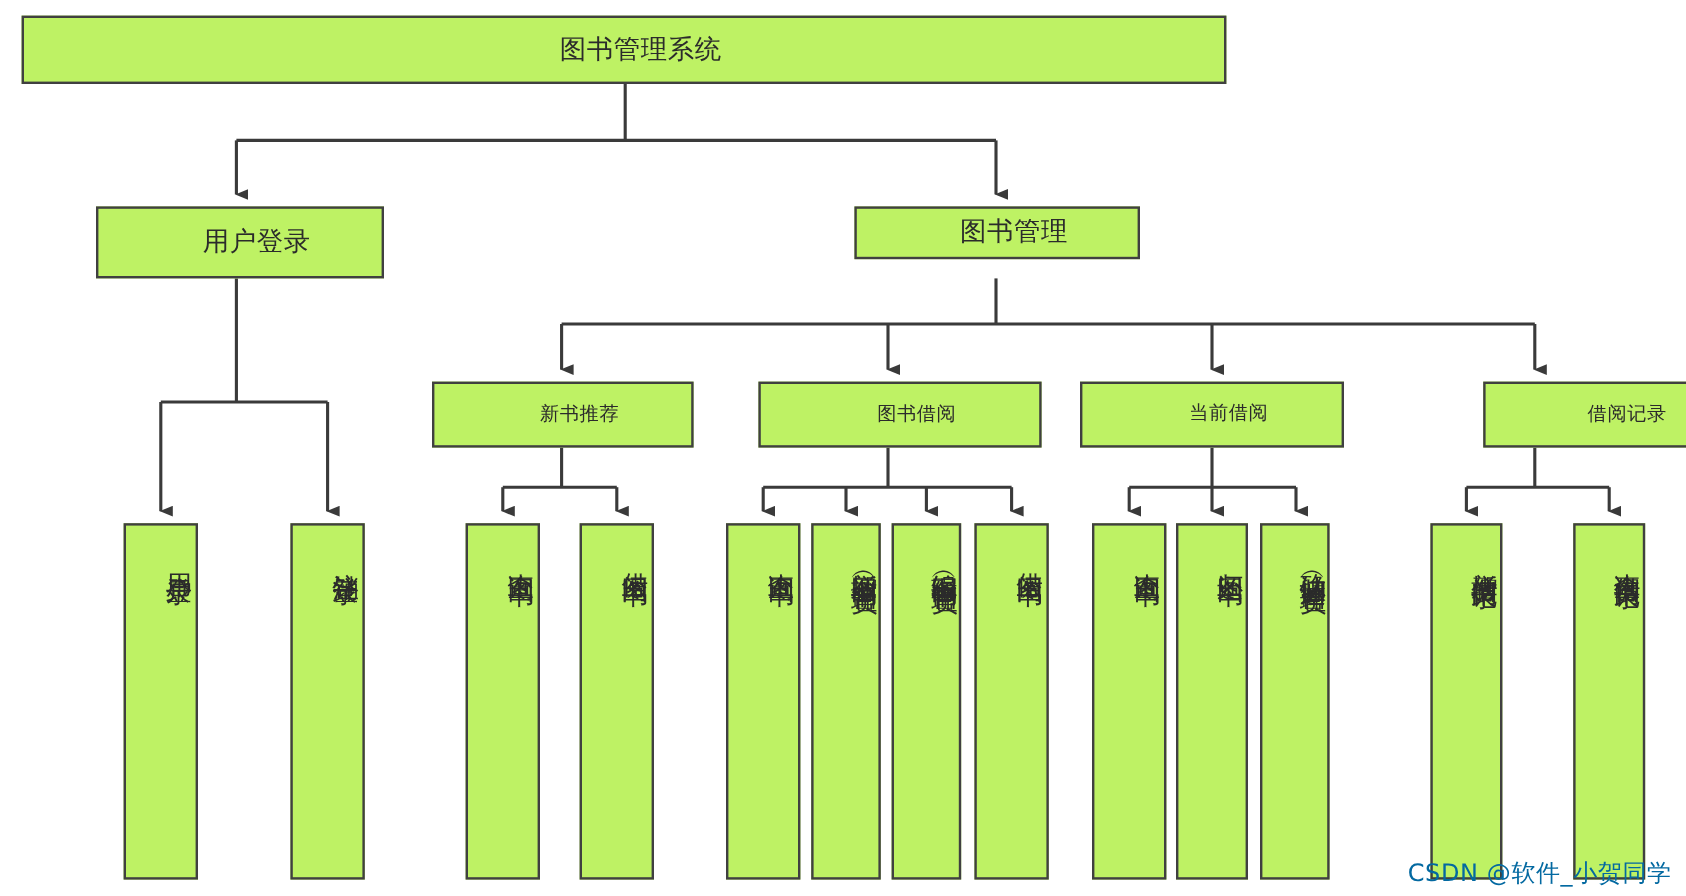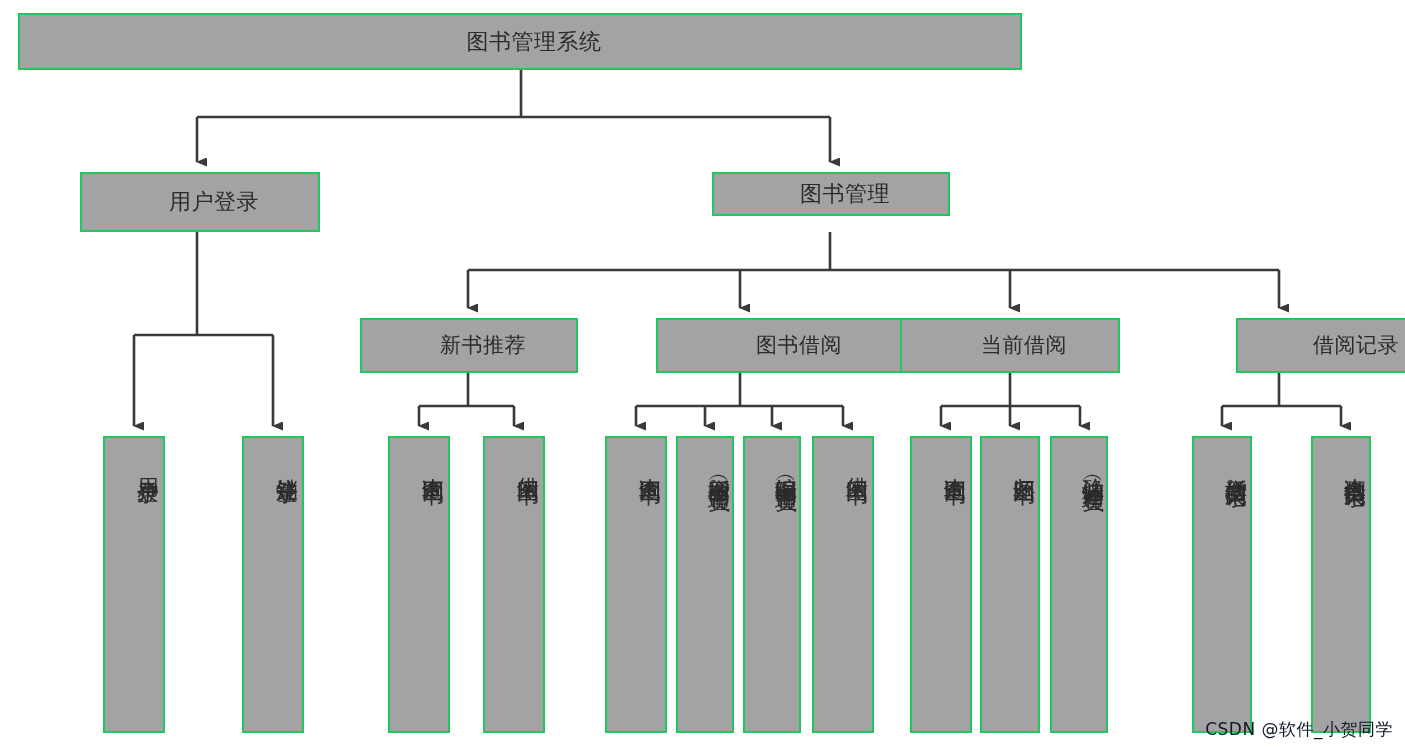--- a/index.html
+++ b/index.html
@@ -21,22 +21,22 @@
   #edges-layer {
     position: absolute;
     left: 0;
     top: 0;
     width: 1405px;
     height: 747px;
   }
   .node {
     position: absolute;
     box-sizing: border-box;
-    background: #a3a3a3;
-    border: 2px solid #22c55e;
+    background: #bef264;
+    border: 2px solid #404040;
     display: flex;
     align-items: center;
     justify-content: center;
     color: #2b2b2b;
     padding-left: 28px;
   }
   .node-label {
     font-size: 21px;
     line-height: 1.15;
     letter-spacing: 0.5px;
@@ -55,28 +55,28 @@
     line-height: 1.28;
     letter-spacing: 2px;
     white-space: normal;
     max-height: 100%;
   }
   .node.root .node-label,
   .node.level2 .node-label {
     font-size: 22px;
   }
   .node.level3 .node-label {
-    font-size: 21px;
+    font-size: 16px;
   }
   #watermark {
     position: absolute;
     right: 12px;
     bottom: 6px;
-    font-size: 17px;
-    color: #0f172a;
+    font-size: 20px;
+    color: #0369a1;
     letter-spacing: 0.5px;
     white-space: nowrap;
     pointer-events: none;
     text-align: right;
   }
 </style>
 </head>
 <body>
 
 <div id="diagram-root">
@@ -138,21 +138,21 @@
   <div class="node level2" style="left:80px; top:172px; width:240px; height:60px;">
     <span class="node-label">用户登录</span>
   </div>
   <div class="node level2" style="left:712px; top:172px; width:238px; height:44px;">
     <span class="node-label">图书管理</span>
   </div>
 
   <div class="node level3" style="left:360px; top:318px; width:218px; height:55px;">
     <span class="node-label">新书推荐</span>
   </div>
-  <div class="node level3" style="left:656px; top:318px; width:258px; height:55px;">
+  <div class="node level3" style="left:632px; top:318px; width:236px; height:55px;">
     <span class="node-label">图书借阅</span>
   </div>
   <div class="node level3" style="left:900px; top:318px; width:220px; height:55px;font-family:Liberation Serif, serif;">
     <span class="node-label">当前借阅</span>
   </div>
   <div class="node level3" style="left:1236px; top:318px; width:212px; height:55px;">
     <span class="node-label">借阅记录</span>
   </div>
 
   <div class="node vertical" style="left:103px; top:436px; width:62px; height:297px;">

